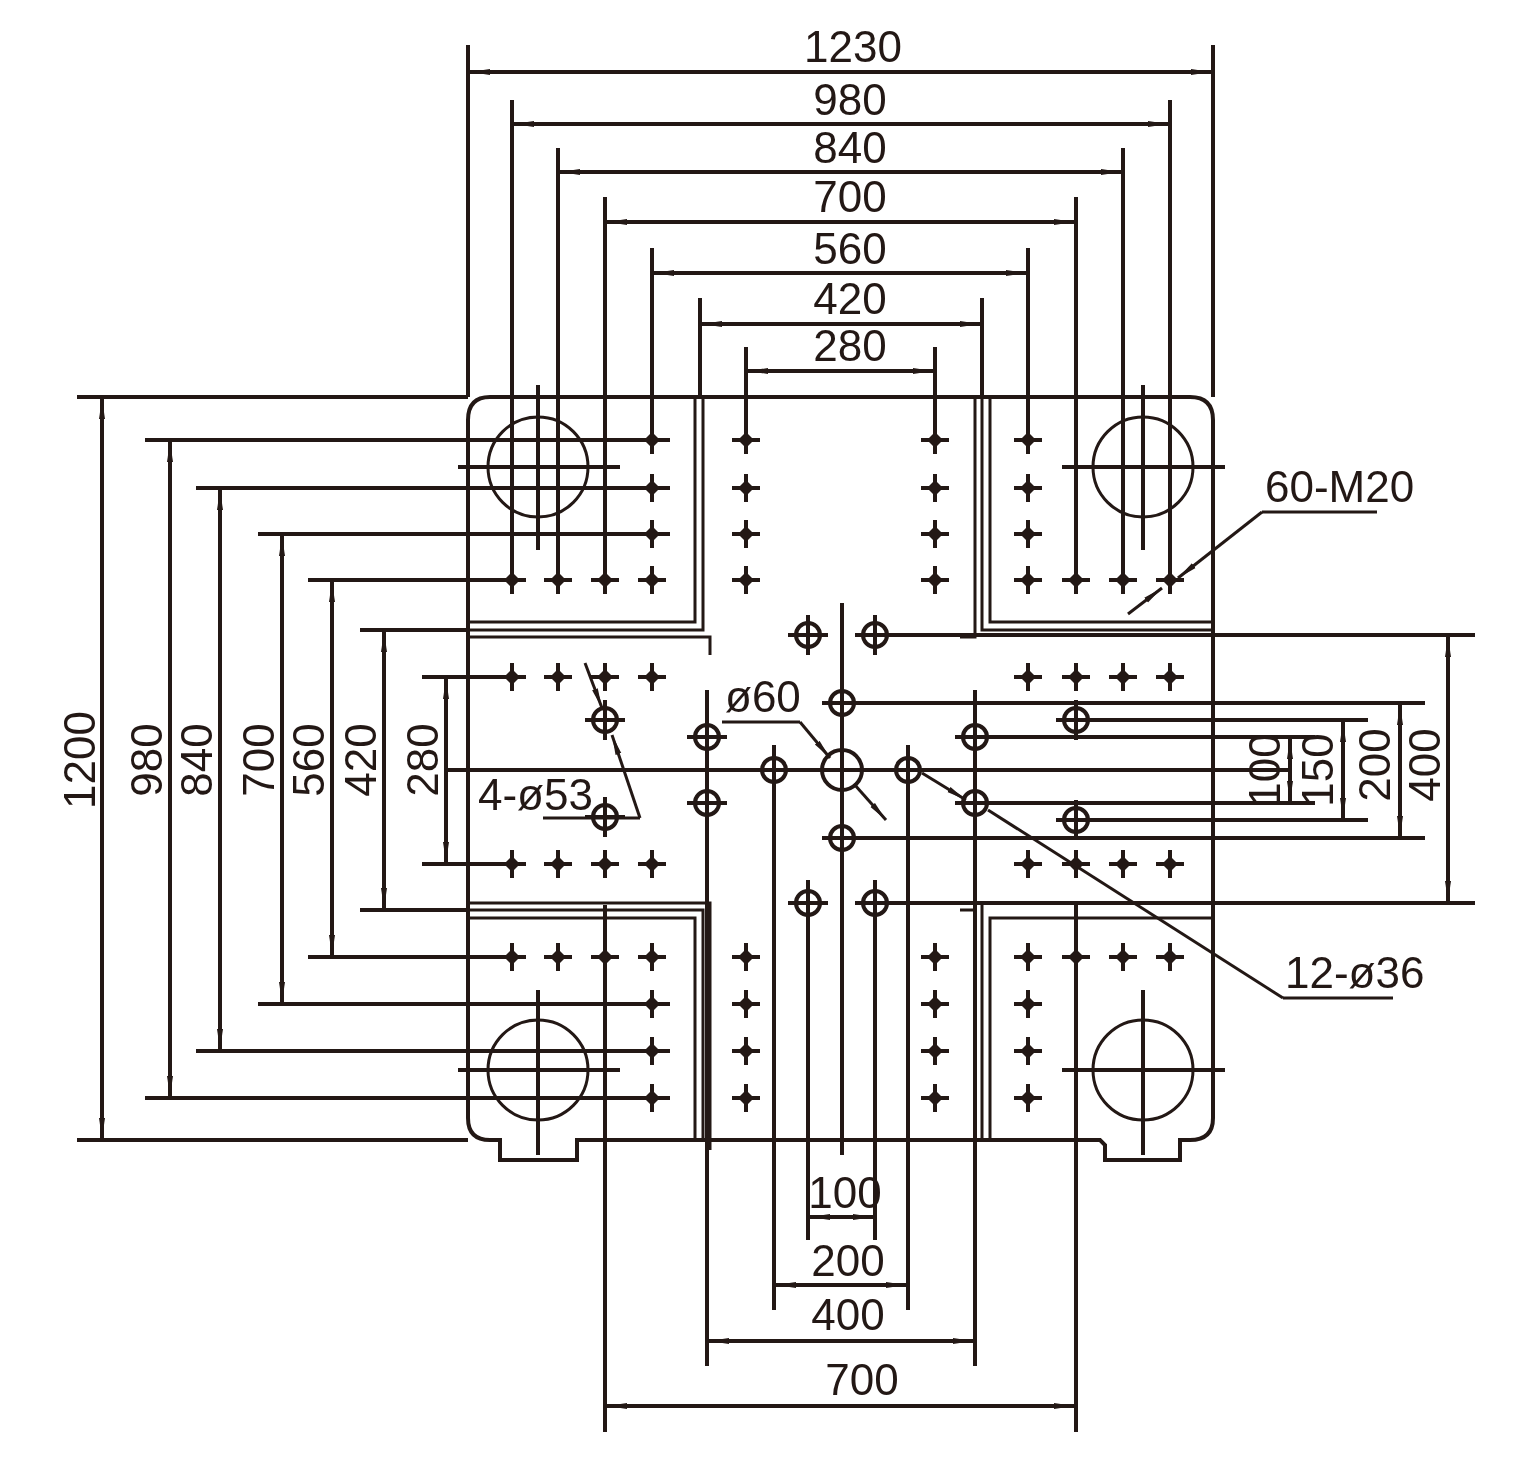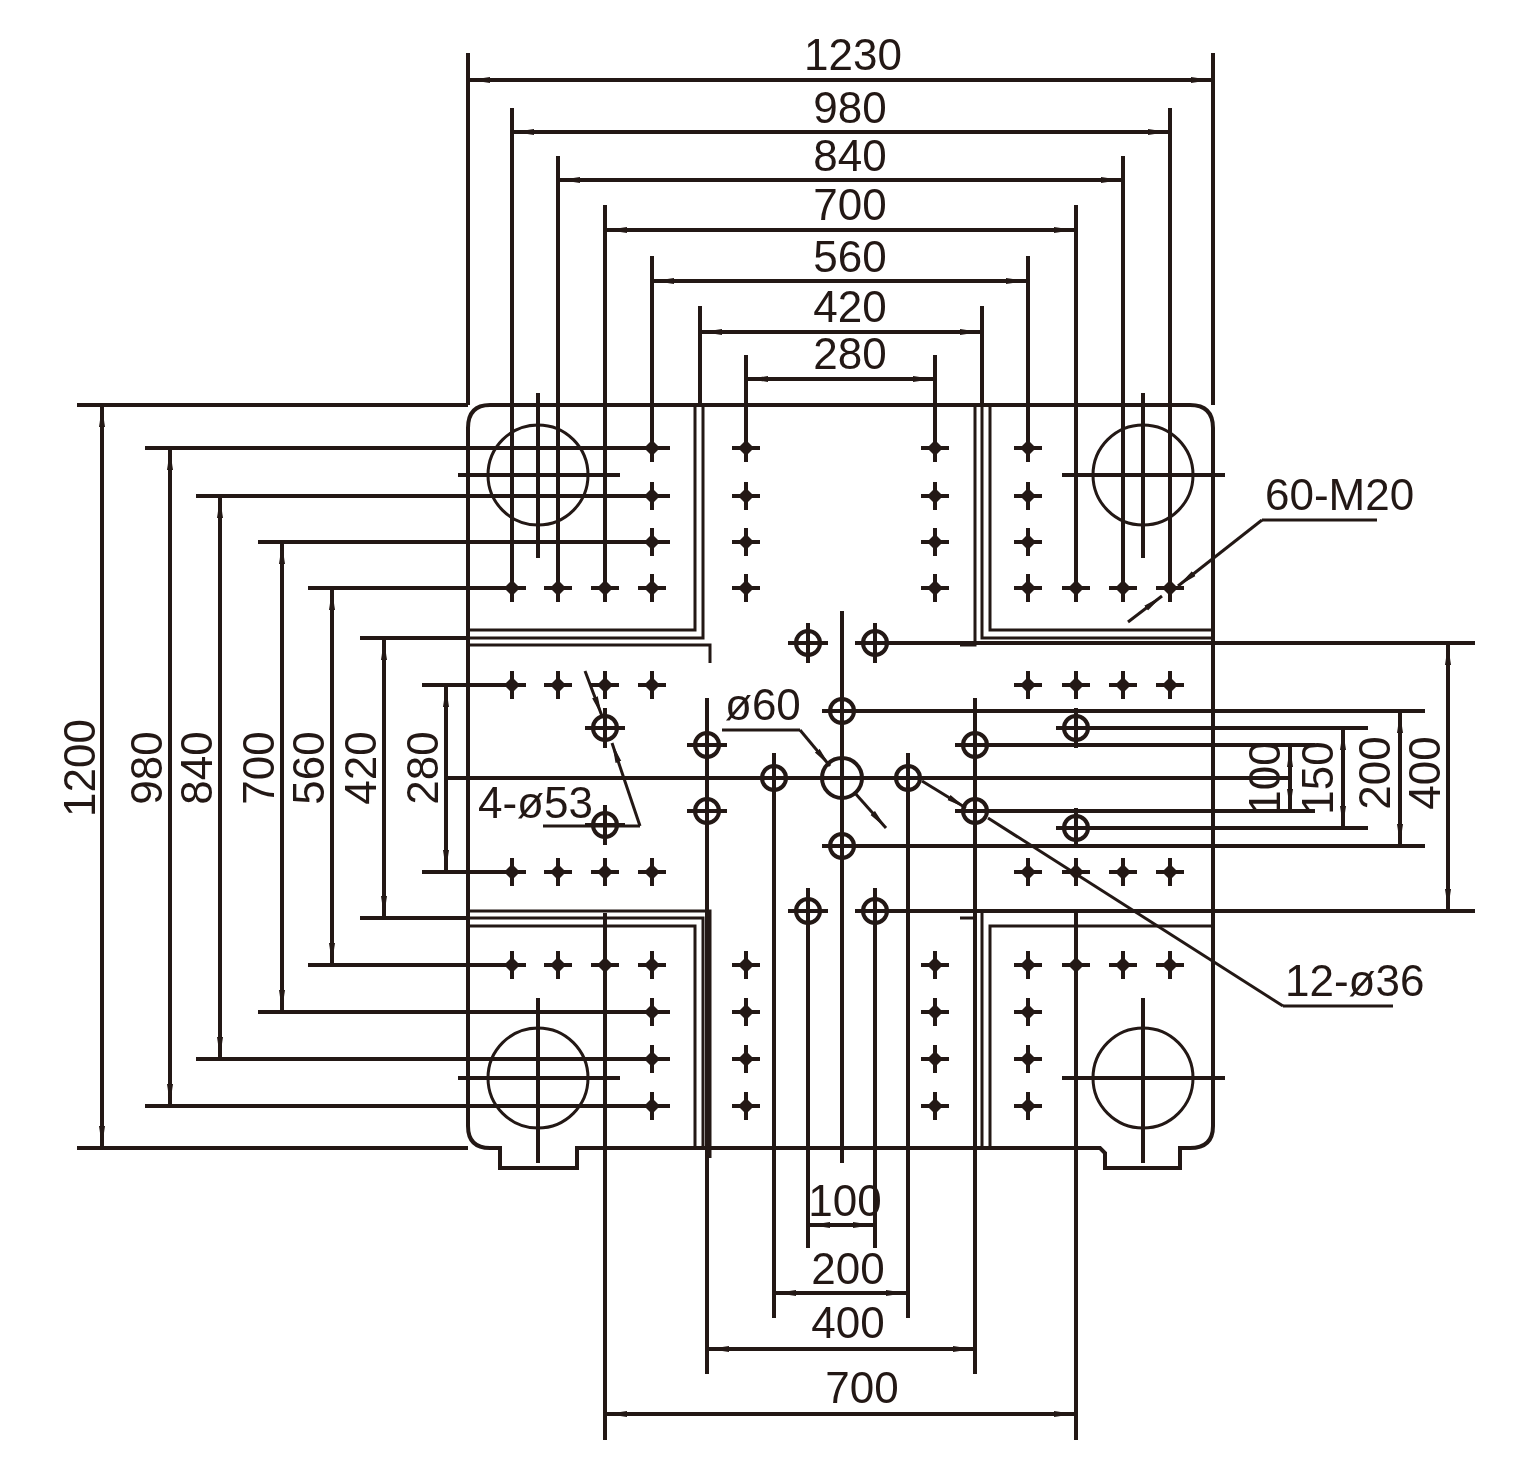--- a/index.html
+++ b/index.html
@@ -1,17 +1,17 @@
 <!DOCTYPE html>
 <html><head>
   <meta charset="utf-8">
   <style>
     html, body { margin: 0; padding: 0; background: #ffffff; }
     body { width: 1518px; height: 1466px; overflow: hidden; }
-    #drawing { position: absolute; left: 0; top: 8px; width: 1518px; height: 1374px; }
+    #drawing { position: absolute; left: 0; top: 0; width: 1518px; height: 1374px; }
     svg { display: block; }
     .ln { stroke: #231815; stroke-width: 4; fill: none; stroke-linecap: butt; }
     .thin { stroke: #231815; stroke-width: 3; fill: none; }
     .dim { font-family: "Liberation Sans Narrow", "Liberation Sans", sans-serif; font-size: 44px; fill: #231815; }
   </style>
 </head>
 <body>
 
 <div id="drawing">
 <svg width="1518" height="1466" viewBox="0 0 1518 1466" xmlns="http://www.w3.org/2000/svg">

